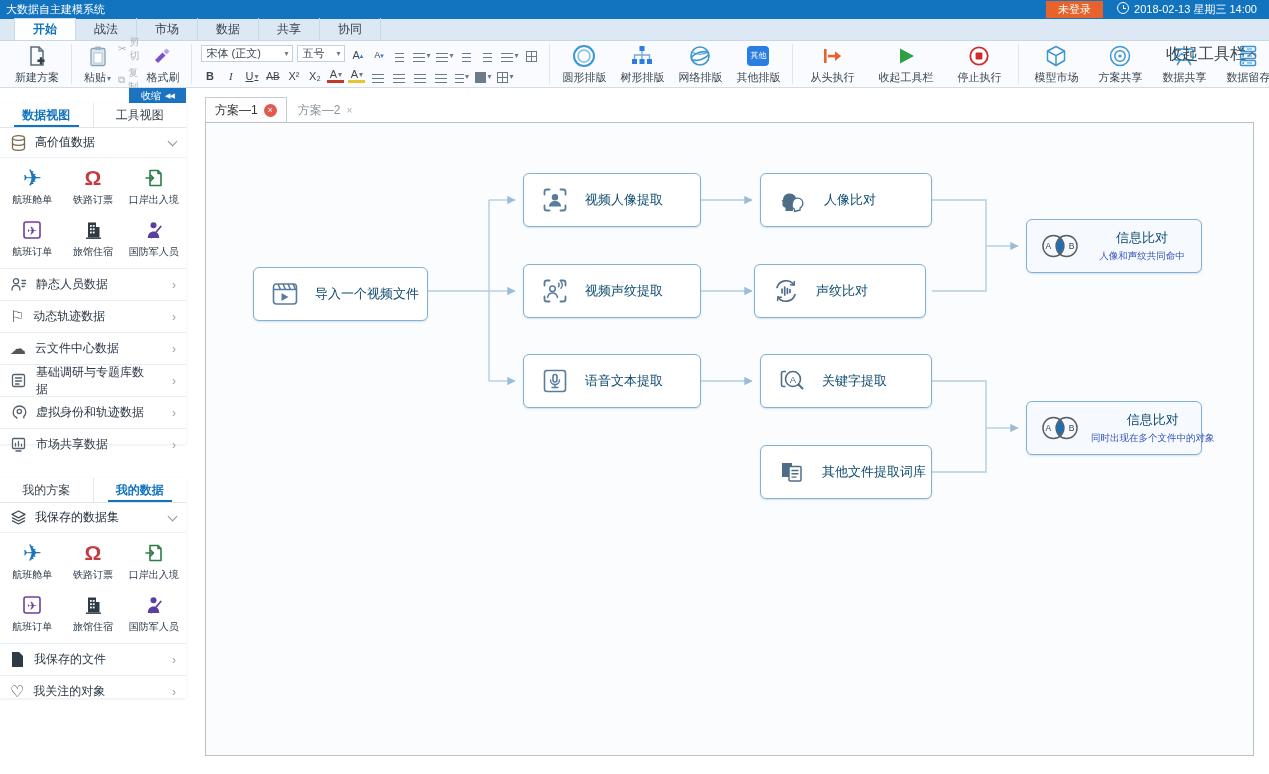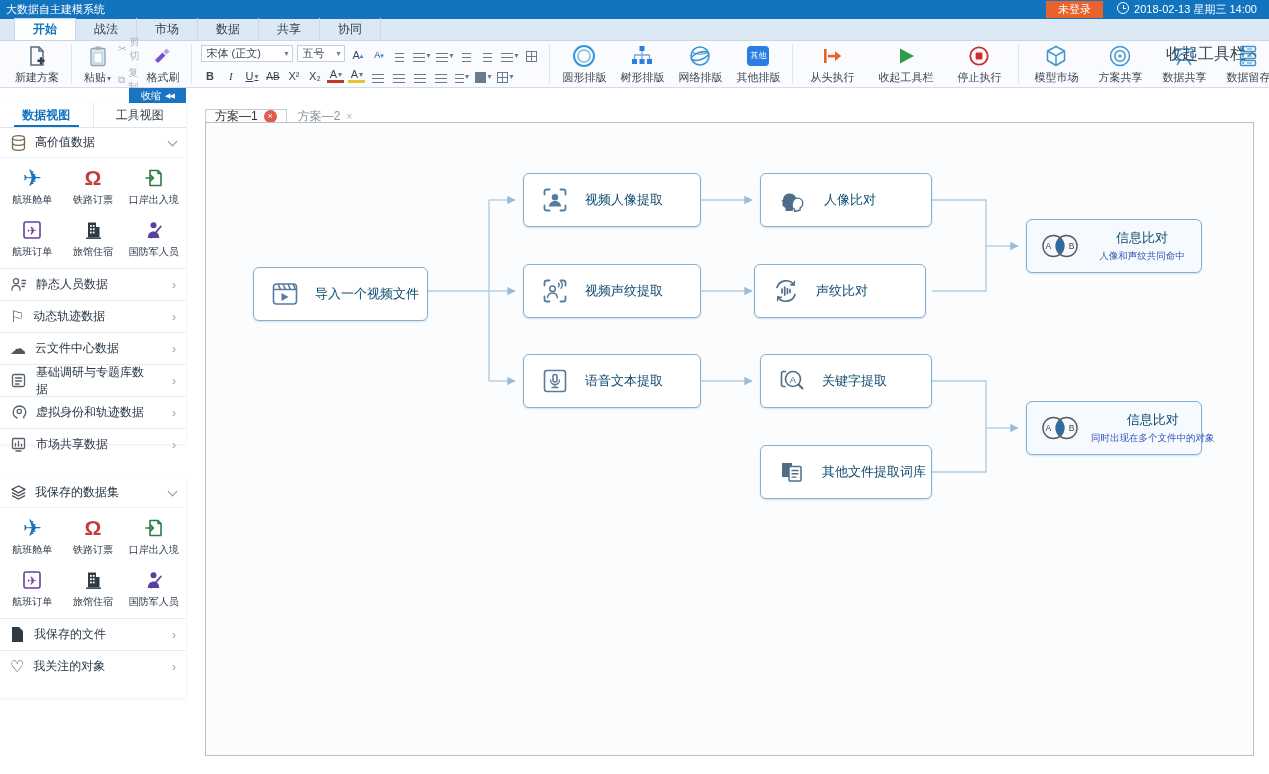--- a/index.html
+++ b/index.html
@@ -80,21 +80,21 @@
   .glyph-heart{font-size:16px;color:#333;}
   .glyph-cloud{font-size:16px;color:#555;}
   .glyph-flag{font-size:16px;color:#555;}
   .cat-row{height:32px;display:flex;align-items:center;gap:9px;padding:8px 10px;border-top:1px solid #e8edf1;
     font-size:12px;color:#2c3947;cursor:pointer;}
   .cat-row .sp{flex:1;}
   .cat-chev{color:#9aa4ad;font-size:12px;}
 
   
   .ws-tabs{position:absolute;left:205px;top:12px;height:23px;display:flex;align-items:flex-end;gap:2px;}
-  .wtab{height:14px;display:flex;align-items:center;gap:6px;padding:0 9px;font-size:12px;cursor:pointer;}
+  .wtab{height:26px;display:flex;align-items:center;gap:6px;padding:0 9px;font-size:12px;cursor:pointer;}
   .wtab.active{background:#fdfdfd;border:1px solid #c5cdd4;border-bottom:none;color:#333;}
   .wtab.inactive{color:#8b949c;}
   .tab-close-red{width:13px;height:13px;border-radius:50%;background:#e05a4e;color:#fff;font-size:9px;
     display:flex;align-items:center;justify-content:center;line-height:1;cursor:pointer;}
   .tab-close-gray{color:#aab2b9;font-size:10px;cursor:pointer;}
   .canvas{position:absolute;left:205px;top:34px;width:1049px;height:634px;background:#fbfcfd;
     border:1px solid #b9c0c6;}
   .wires{position:absolute;left:0;top:0;}
 
   .node{position:absolute;height:54px;border:1px solid #82b1d8;border-radius:6px;background:#fff;
@@ -519,20 +519,24 @@
           <path d="M5.5,10 v-2.5 M8.5,10 v-4.5 M11.5,10 v-1.8 M6,15 h5"></path>
         </svg>
       </span>
       <span>市场共享数据</span>
       <span class="sp"></span>
         <span class="cat-chev">›</span>
     </div>
   </div>
 
   <div class="side-panel panel2">
+    <div class="side-tabs">
+      <div class="stab">我的方案</div>
+      <div class="stab active">我的数据</div>
+    </div>
     <div class="section-head">
       <span class="nic">
         <svg width="17" height="17" viewBox="0 0 17 17" fill="none" stroke="#44505b" stroke-width="1.3" stroke-linejoin="round">
           <path d="M8.5,2 L15,5.4 8.5,8.8 2,5.4 Z"></path>
             <path d="M2,8.6 L8.5,12 15,8.6"></path>
             <path d="M2,11.6 L8.5,15 15,11.6"></path>
         </svg>
       </span>
       <span>我保存的数据集</span>
       <span class="sp"></span>

